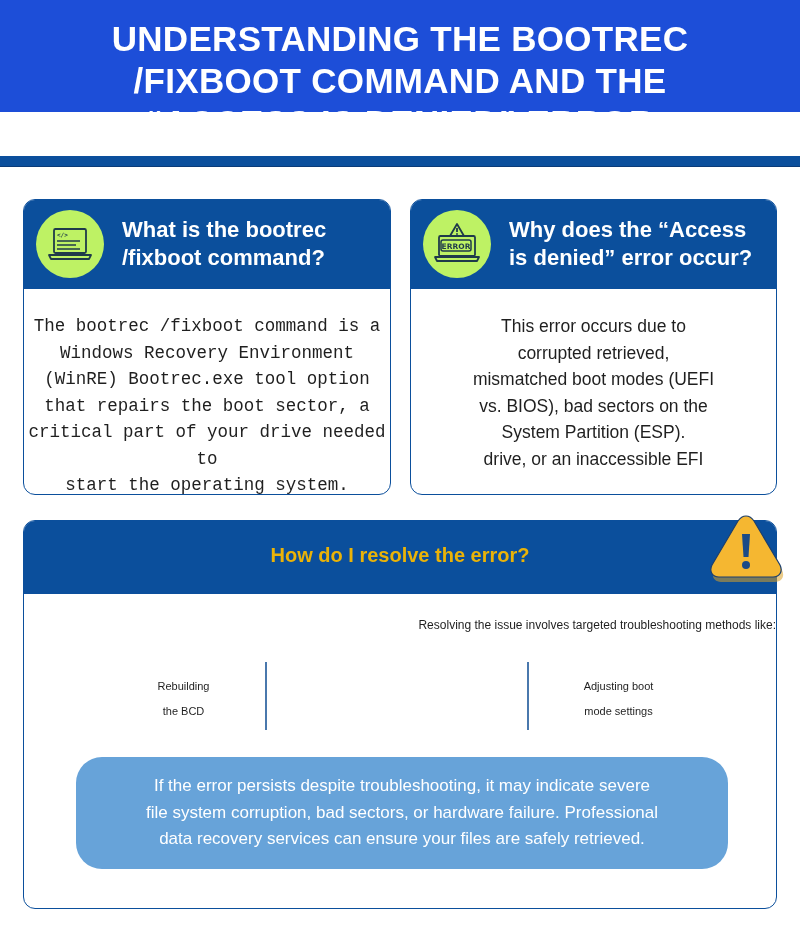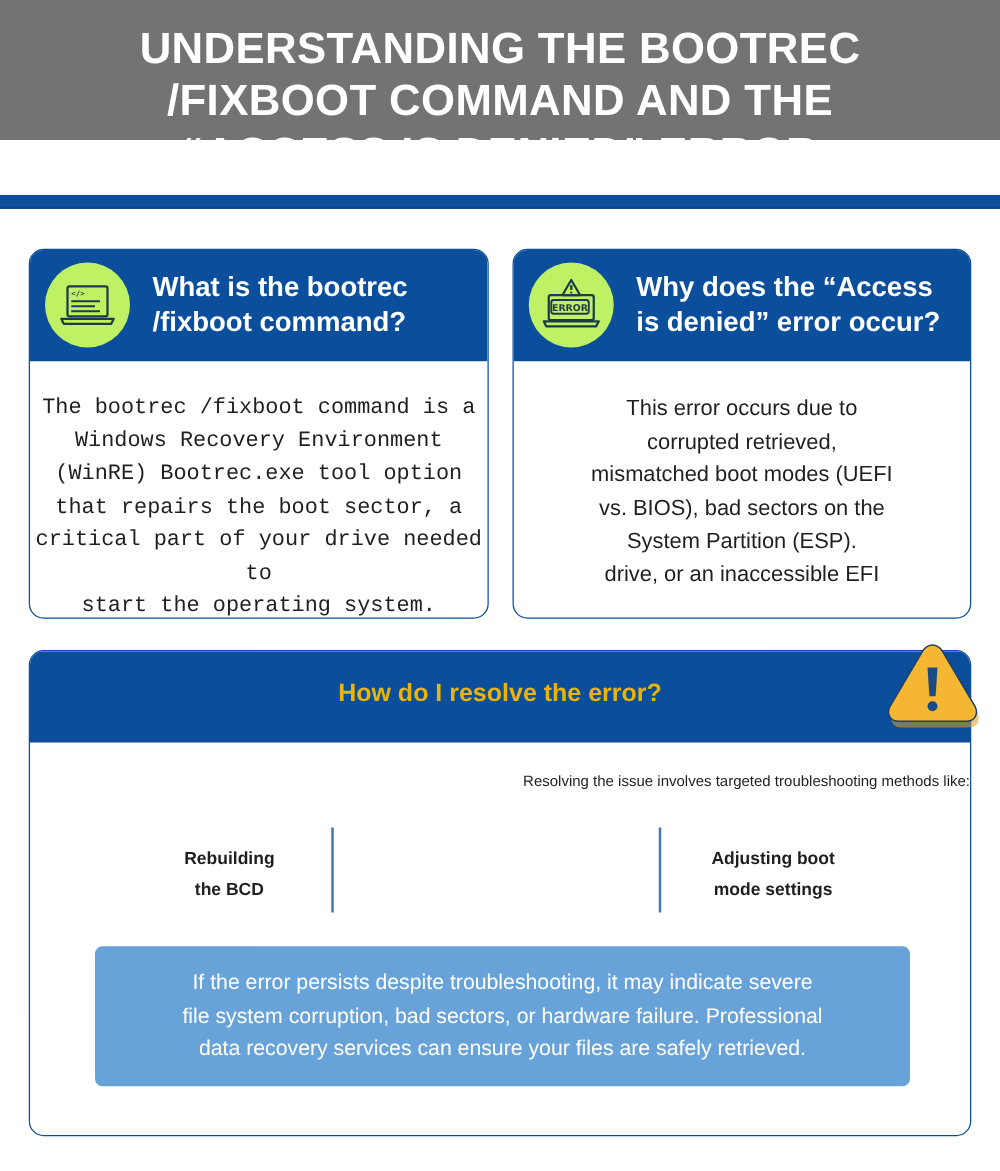--- a/index.html
+++ b/index.html
@@ -1,44 +1,44 @@
 <!DOCTYPE html>
 <html><head>
 <meta charset="utf-8">
 <style>
   * { box-sizing: border-box; margin: 0; padding: 0; }
   html, body { width: 800px; height: 937px; background: #ffffff; overflow: hidden; }
   body { position: relative; font-family: "Liberation Sans", "DejaVu Sans", sans-serif; color: #1b1b1b; }
 
-  .hero { position: absolute; left: 0; top: 0; width: 800px; height: 112px; background: #737373; }
+  .hero { position: absolute; left: 0; top: 0; width: 800px; height: 112px; background: #1d4ed8; }
   .hero-strip { position: absolute; left: 0; top: 156px; width: 800px; height: 11px; background: #0b4f9c; border-bottom: 1px solid #0a3b78; }
   .hero-title { position: absolute; left: 0; top: 18px; width: 800px; text-align: center;
     color: #ffffff; font-weight: 700; font-size: 35px; line-height: 42px; letter-spacing: 0.3px; }
   .hero-title span { display: block; }
 
   .card { position: absolute; background: #ffffff; border: 1.5px solid #0b4f9c; border-radius: 12px; overflow: hidden; }
   .card-head { position: absolute; left: 0; top: 0; right: 0; background: #0b4f9c; }
   .card-body { position: absolute; left: 0; right: 0; bottom: 0; text-align: center; font-size: 17.5px; line-height: 26.5px; color: #1f1f1f; }
 
   .icon-circle { position: absolute; width: 68px; height: 68px; border-radius: 50%; background: #bef264; }
   .icon-circle svg { position: absolute; left: 0; top: 0; }
 
   .card-title { position: absolute; color: #ffffff; font-weight: 700; font-size: 22px; line-height: 28px; }
   .card-title span { display: block; }
 
   .resolve-title { position: absolute; left: 0; right: 0; top: 20px; text-align: center; color: #eab308; font-weight: 700; font-size: 20px; line-height: 28px; }
 
   .intro { position: absolute; left: 0; right: 0; top: 92px; text-align: right; font-size: 12px; line-height: 24px; color: #1f1f1f; }
 
   .methods { position: absolute; left: 0; right: 0; top: 141px; height: 70px; }
-  .method { position: absolute; top: 12px; text-align: center; font-weight: 700; font-size: 14px; line-height: 25px; color: #1f1f1f; }
+  .method { position: absolute; top: 12px; text-align: center; font-weight: 400; font-size: 11px; line-height: 25px; color: #1f1f1f; }
   .method span { display: block; }
   .divider { position: absolute; top: 0; width: 2px; height: 68px; background: #4a78ad; }
 
-  .note { position: absolute; left: 52px; width: 652px; top: 236px; height: 112px; background: #67a3d9; border-radius: 6px;
+  .note { position: absolute; left: 52px; width: 652px; top: 236px; height: 112px; background: #67a3d9; border-radius: 26px;
     color: #ffffff; text-align: center; font-size: 17px; line-height: 26.5px; padding-top: 16px; }
   .note span { display: block; }
 
   .warn { position: absolute; left: 706px; top: 512px; width: 80px; height: 74px; }
 </style>
 </head>
 <body>
 
 <div class="hero">
   <h1 class="hero-title">

